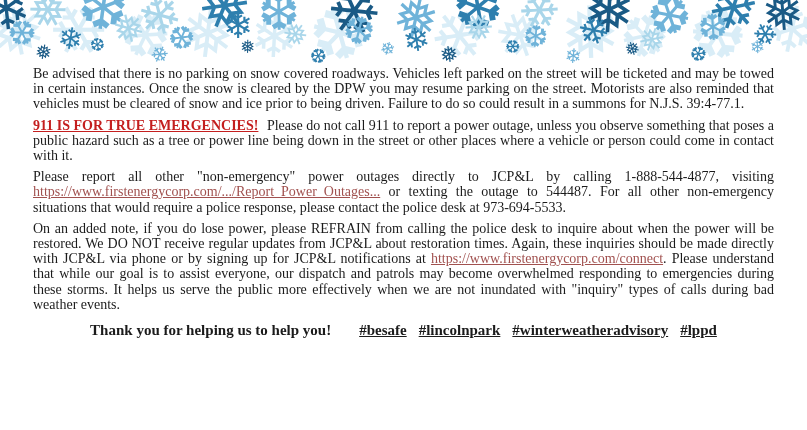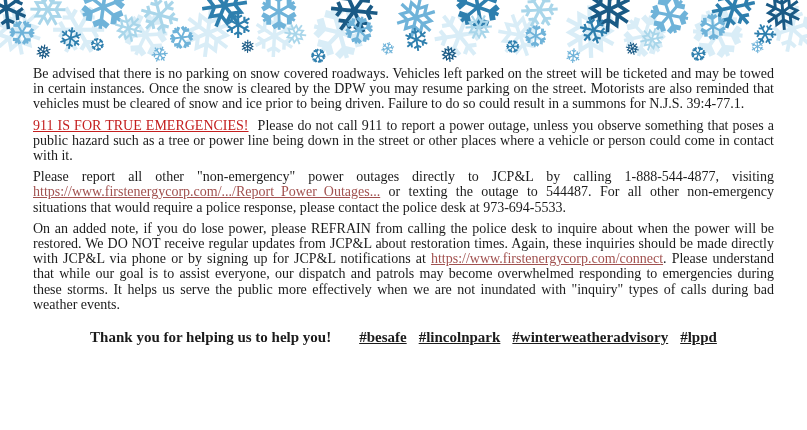--- a/index.html
+++ b/index.html
@@ -48,34 +48,34 @@
   .body-text {
     padding: 0 33px;
     text-align: justify;
     font-size: 14px;
     line-height: 15.2px;
   }
   .para { margin: 0 0 6px 0; }
   .run-normal { color: #1b1b1b; }
   .run-alert {
     color: #c41f1f;
-    font-weight: normal;
+    font-weight: bold;
     text-decoration: underline;
     margin-right: 5px;
   }
   .run-link {
     color: #a1514f;
     text-decoration: underline;
     cursor: pointer;
   }
   .footer-line {
     text-align: center;
     font-weight: bold;
     font-size: 15px;
-    margin-top: 17px;
+    margin-top: 10px;
     white-space: nowrap;
   }
   .thanks { margin-right: 16px; }
   .hashtag { text-decoration: underline; margin-left: 12px; }
 </style>
 </head>
 <body>
 
 <div class="page">
 

